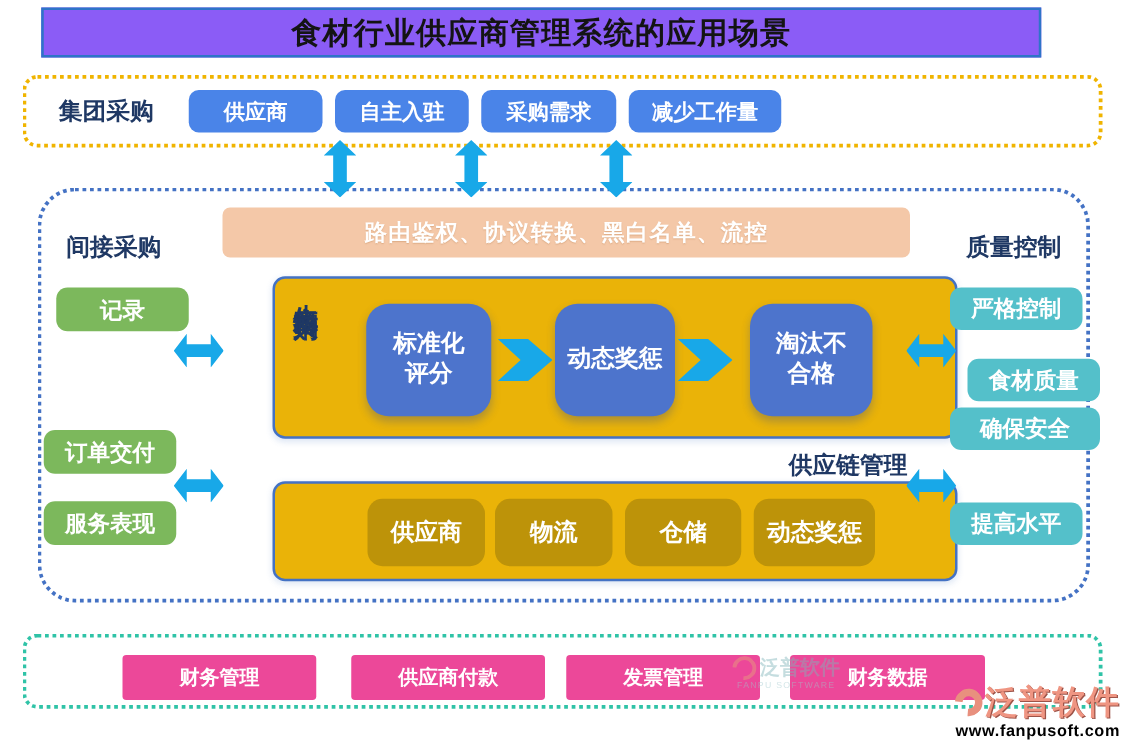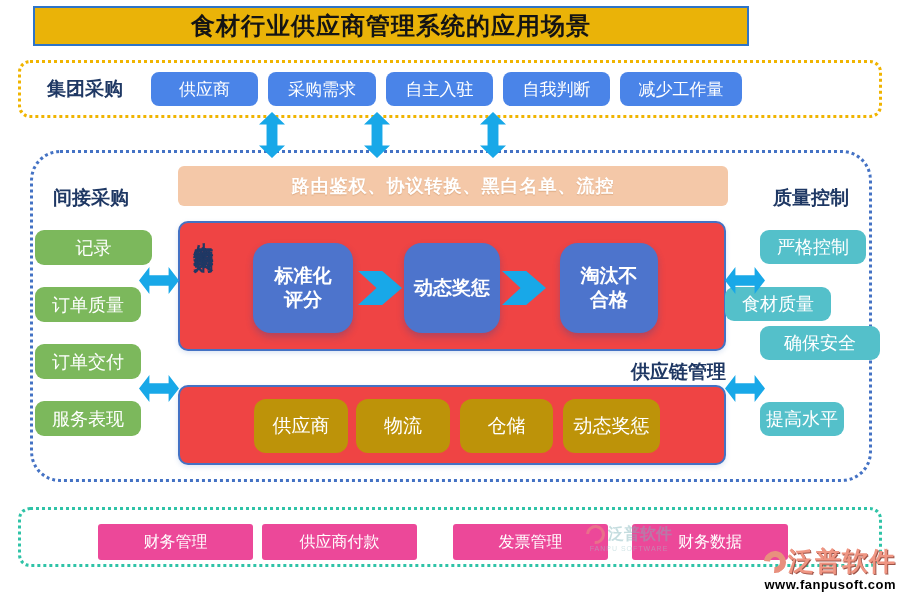--- a/index.html
+++ b/index.html
@@ -1,52 +1,52 @@
 <!DOCTYPE html>
 <html><head>
 <meta charset="utf-8">
 <style>
   html,body{margin:0;padding:0;background:#fff;}
   .stage{position:relative;width:900px;height:600px;background:#fff;overflow:hidden;
          font-family:"Liberation Sans","DejaVu Sans",sans-serif;}
   .abs{position:absolute;box-sizing:border-box;}
 
   
-  .title-bar{left:33px;top:6px;width:716px;height:40px;border:2px solid #2e74c8;background:#eab308;
+  .title-bar{left:33px;top:6px;width:800px;height:40px;border:2px solid #2e74c8;background:#8b5cf6;
              display:flex;align-items:center;justify-content:center;
              font-size:24px;font-weight:700;color:#141414;letter-spacing:1px;}
 
   
   .frame{background:#fff;}
   .frame-yellow{left:18px;top:60px;width:864px;height:58px;border:3px dotted #f0b400;border-radius:12px;
                 display:flex;align-items:center;padding-left:26px;}
   .frame-blue{left:30px;top:150px;width:842px;height:332px;border:3px dotted #4472c4;border-radius:30px;}
   .frame-mint{left:18px;top:507px;width:864px;height:60px;border:3px dotted #2fc3a7;border-radius:12px;}
 
   .section-label{font-size:19px;font-weight:700;color:#1f3864;white-space:nowrap;}
 
   
-  .pill{display:flex;align-items:center;justify-content:center;color:#fff;font-weight:400;
+  .pill{display:flex;align-items:center;justify-content:center;color:#fff;font-weight:700;
         text-align:center;white-space:nowrap;}
   .pill-blue{background:#4a84e8;border-radius:8px;height:34px;font-size:17px;}
   .pill-green{background:#7cb85c;border-radius:9px;height:35px;font-size:18px;}
   .pill-teal{background:#54c0ca;border-radius:9px;height:34px;font-size:18px;}
   .pill-gold{background:#bd9309;border-radius:12px;height:54px;font-size:19px;}
   .pill-mint{background:#ec4899;border-radius:3px;height:36px;font-size:16px;}
 
   .top-row{display:flex;gap:10px;margin-left:28px;}
 
   .gateway-bar{left:145px;top:13px;width:550px;height:40px;background:#f4c8a8;border-radius:6px;
                display:flex;align-items:center;justify-content:center;
                color:#fff;font-size:18px;font-weight:700;letter-spacing:1px;
                text-shadow:0 1px 1px rgba(180,120,70,.35);}
 
   
-  .inner-box{background:#ef4444;border:2px solid #4472c4;border-radius:10px;
-             box-shadow:0 2px 5px rgba(68,114,196,.18);}
+  .inner-box{background:#eab308;border:2px solid #4472c4;border-radius:10px;
+             box-shadow:0 2px 5px rgba(68,114,196,.18);margin-left:40px;}
 
   .step-box{background:#4d74cc;border-radius:18px;display:flex;align-items:center;justify-content:center;
             color:#fff;font-size:19px;font-weight:700;text-align:center;
             box-shadow:0 4px 7px rgba(40,70,150,.3);}
   .step-box span{white-space:pre-line;line-height:1.25;}
 
   .vlabel{writing-mode:vertical-rl;text-orientation:upright;font-size:20px;font-weight:700;color:#1f3864;
           letter-spacing:2px;line-height:1;}
 
   
@@ -78,40 +78,38 @@
 <body>
 
 <div class="stage">
 
   <div class="abs title-bar">食材行业供应商管理系统的应用场景</div>
 
   <div class="abs frame frame-yellow">
     <div class="section-label">集团采购</div>
     <div class="top-row">
       <div class="pill pill-blue" style="width:107px">供应商</div>
+      <div class="pill pill-blue" style="width:107px">自主入驻</div>
       <div class="pill pill-blue" style="width:108px">采购需求</div>
-      <div class="pill pill-blue" style="width:107px">自主入驻</div>
-      <div class="pill pill-blue" style="width:107px">自我判断</div>
       <div class="pill pill-blue" style="width:122px">减少工作量</div>
     </div>
   </div>
 
   <div class="abs varrow" style="left:259px;top:112px"></div>
   <div class="abs varrow" style="left:364px;top:112px"></div>
   <div class="abs varrow" style="left:480px;top:112px"></div>
 
   <div class="abs frame frame-blue">
 
     <div class="abs gateway-bar">路由鉴权、协议转换、黑白名单、流控</div>
 
     <div class="abs section-label" style="left:20px;top:32px">间接采购</div>
     <div class="abs section-label" style="left:740px;top:32px">质量控制</div>
 
-    <div class="abs pill pill-green" style="left:2px;top:77px;width:117px">记录</div>
-    <div class="abs pill pill-green" style="left:2px;top:134px;width:106px">订单质量</div>
+    <div class="abs pill pill-green" style="left:12px;top:77px;width:106px">记录</div>
     <div class="abs pill pill-green" style="left:2px;top:191px;width:106px">订单交付</div>
     <div class="abs pill pill-green" style="left:2px;top:248px;width:106px">服务表现</div>
 
     <div class="abs harrow" style="left:106px;top:114px"></div>
     <div class="abs harrow" style="left:106px;top:222px"></div>
 
     <div class="abs inner-box" style="left:145px;top:68px;width:548px;height:130px">
       <div class="abs vlabel" style="left:14px;top:4px">生产物料采购</div>
       <div class="abs step-box" style="left:73px;top:20px;width:100px;height:90px">
         <span>标准化
@@ -133,28 +131,28 @@
       <div class="abs pill pill-gold" style="left:74px;top:12px;width:94px">供应商</div>
       <div class="abs pill pill-gold" style="left:176px;top:12px;width:94px">物流</div>
       <div class="abs pill pill-gold" style="left:280px;top:12px;width:93px">仓储</div>
       <div class="abs pill pill-gold" style="left:383px;top:12px;width:97px">动态奖惩</div>
     </div>
 
     <div class="abs harrow" style="left:692px;top:114px"></div>
     <div class="abs harrow" style="left:692px;top:222px"></div>
 
     <div class="abs pill pill-teal" style="left:727px;top:77px;width:106px">严格控制</div>
-    <div class="abs pill pill-teal" style="left:692px;top:134px;width:106px">食材质量</div>
+    <div class="abs pill pill-teal" style="left:741px;top:134px;width:106px">食材质量</div>
     <div class="abs pill pill-teal" style="left:727px;top:173px;width:120px">确保安全</div>
-    <div class="abs pill pill-teal" style="left:727px;top:249px;width:84px">提高水平</div>
+    <div class="abs pill pill-teal" style="left:727px;top:249px;width:106px">提高水平</div>
   </div>
 
   <div class="abs frame frame-mint">
     <div class="abs pill pill-mint" style="left:77px;top:14px;width:155px">财务管理</div>
-    <div class="abs pill pill-mint" style="left:241px;top:14px;width:155px">供应商付款</div>
+    <div class="abs pill pill-mint" style="left:260px;top:14px;width:155px">供应商付款</div>
     <div class="abs pill pill-mint" style="left:432px;top:14px;width:155px">发票管理</div>
     <div class="abs pill pill-mint" style="left:611px;top:14px;width:156px">财务数据</div>
 
     <div class="abs watermark">
       <div class="wm-row">
         <span class="wm-glyph"></span>
         <span>泛普软件</span>
       </div>
       <div class="wm-sub">FANPU SOFTWARE</div>
     </div>

